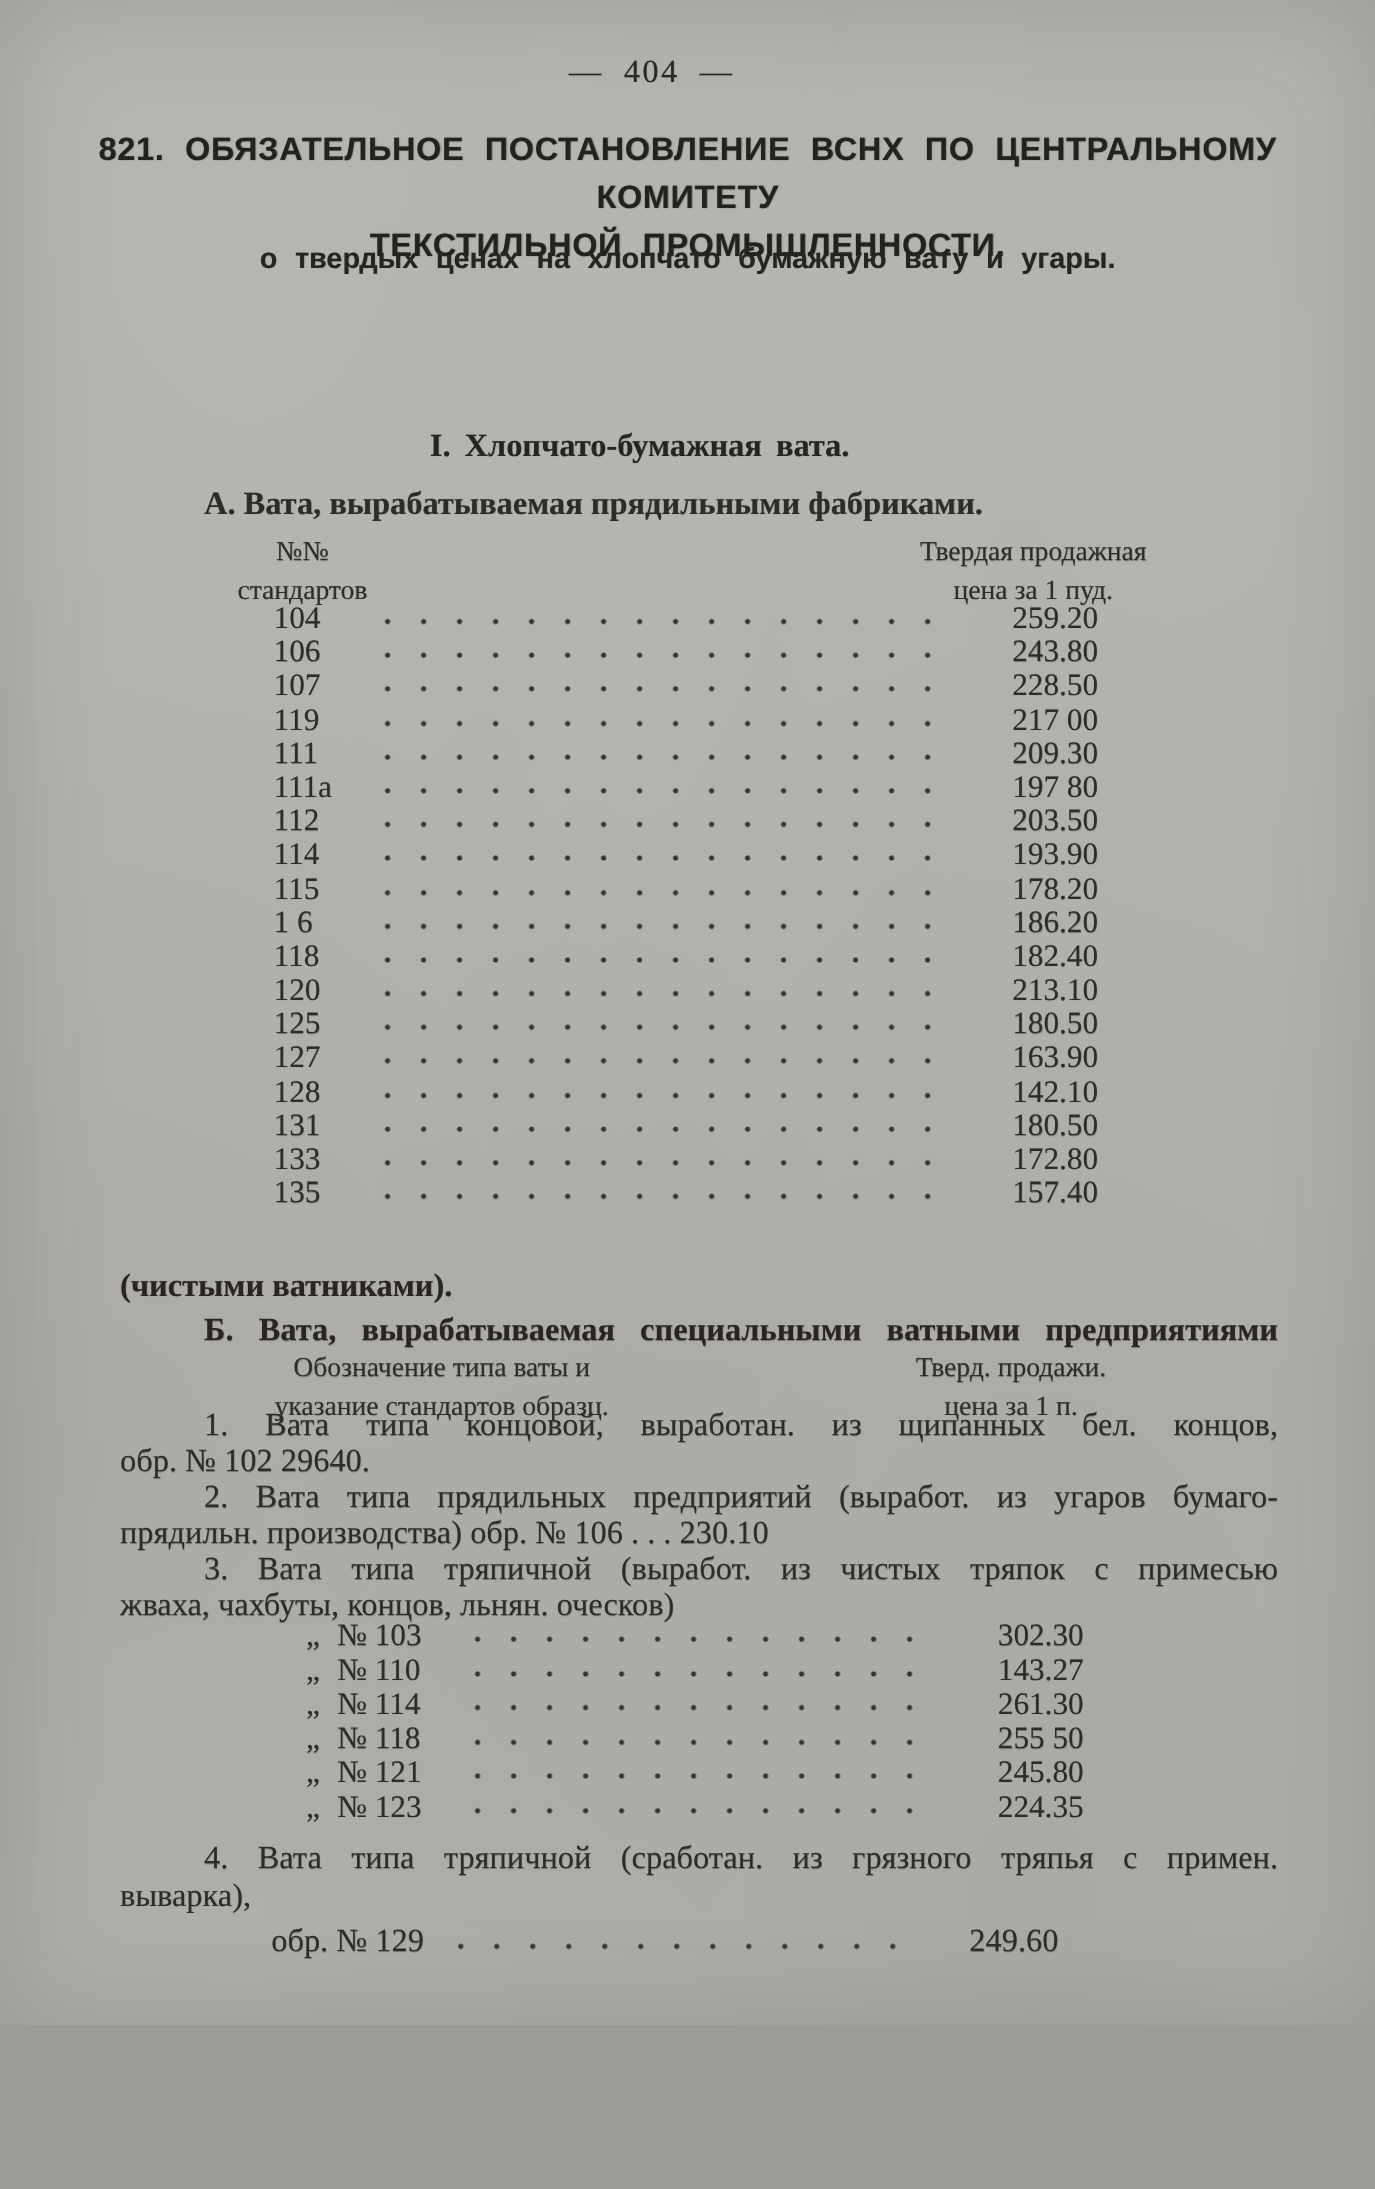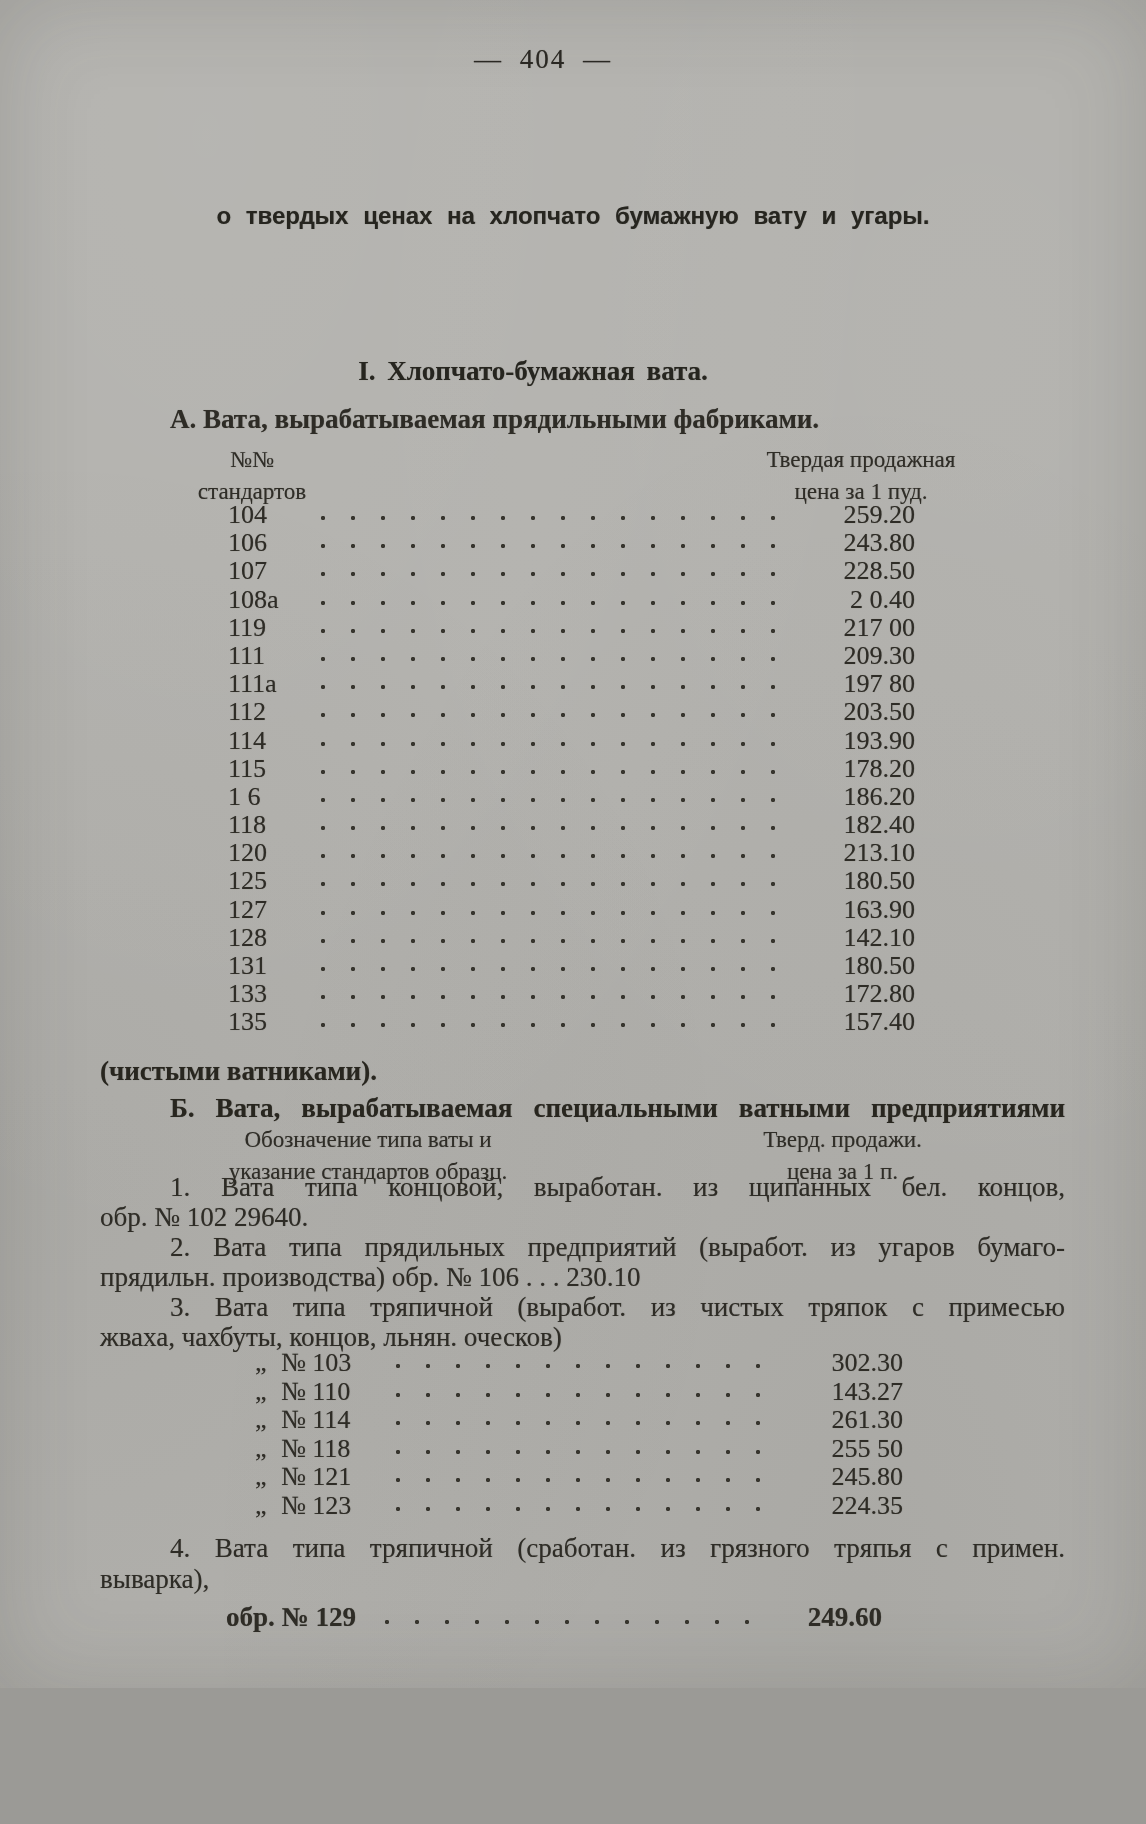--- a/index.html
+++ b/index.html
@@ -58,31 +58,35 @@
     background-size:30px 10px;background-repeat:repeat-x;background-position:10px 13px;}
   .val{width:112px;text-align:right;white-space:nowrap;}
 
   #part-b-title{top:1053px;left:100px;width:965px;font-size:27px;line-height:37px;font-weight:700;color:#28261f;}
   .item-para{left:100px;width:965px;font-size:27px;line-height:30px;}
   #item-1{top:1172px;}
   #item-2{top:1232px;}
   #item-3{top:1292px;}
   #item-4{top:1533px;line-height:31px;}
 
-  #final-row{top:1602px;left:226px;width:656px;display:flex;align-items:baseline;font-size:27px;font-weight:bold;}
+  #final-row{top:1602px;left:226px;width:656px;display:flex;align-items:baseline;font-size:27px;}
   #final-row .dots{background-position:12px 15px;}
   .lbl{white-space:nowrap;}
 </style>
 </head>
 <body>
 
 <div class="page">
 
   <div class="abs center serif" id="page-number">— 404 —</div>
 
+  <div class="abs center sans" id="decree-title">
+    <div>821. ОБЯЗАТЕЛЬНОЕ ПОСТАНОВЛЕНИЕ ВСНХ ПО ЦЕНТРАЛЬНОМУ КОМИТЕТУ</div>
+    <div>ТЕКСТИЛЬНОЙ ПРОМЫШЛЕННОСТИ.</div>
+  </div>
 
   <div class="abs center sans" id="decree-subtitle">о твердых ценах на хлопчато бумажную вату и угары.</div>
 
 
   <div class="abs center serif" id="section1-title">I. Хлопчато-бумажная вата.</div>
 
   <div class="abs serif" id="part-a-title">А. Вата, вырабатываемая прядильными фабриками.</div>
 
   <div class="abs col-head" id="table-a-header-left">
       <div class="ln">№№</div>
@@ -101,25 +105,20 @@
       </div>
       <div class="trow">
         <span class="std">106</span>
         <span class="dots"></span>
         <span class="val">243.80</span>
       </div>
       <div class="trow">
         <span class="std">107</span>
         <span class="dots"></span>
         <span class="val">228.50</span>
-      </div>
-      <div class="trow">
-        <span class="std">108а</span>
-        <span class="dots"></span>
-        <span class="val">2 0.40</span>
       </div>
       <div class="trow">
         <span class="std">119</span>
         <span class="dots"></span>
         <span class="val">217 00</span>
       </div>
       <div class="trow">
         <span class="std">111</span>
         <span class="dots"></span>
         <span class="val">209.30</span>

